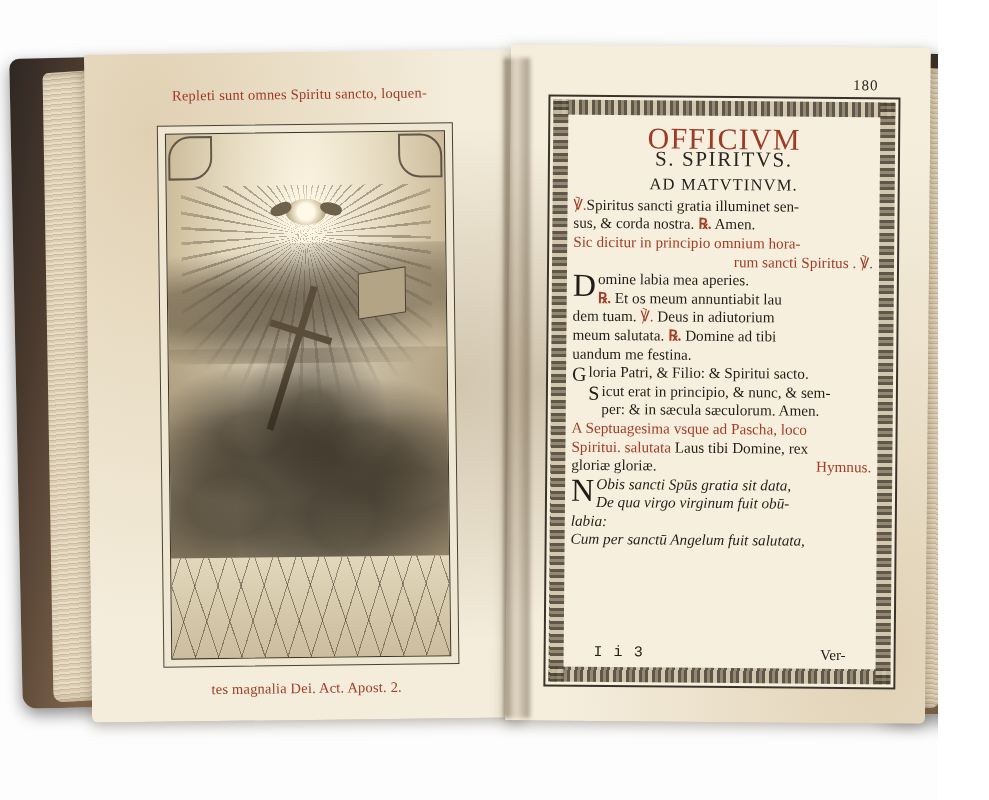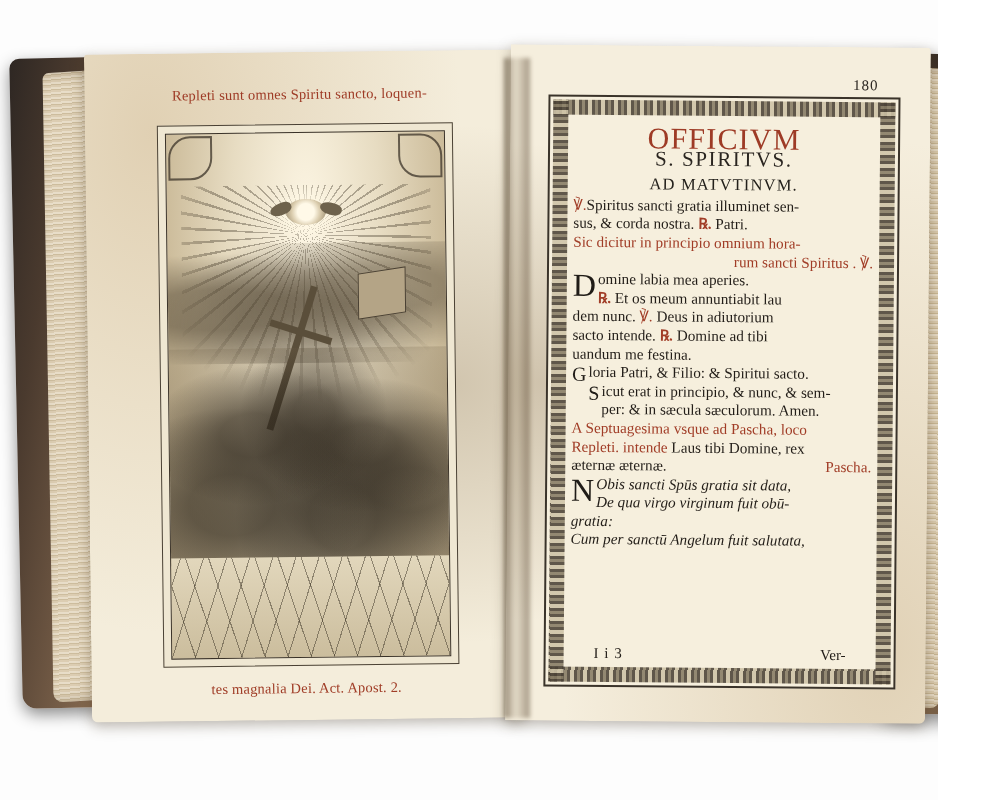--- a/index.html
+++ b/index.html
@@ -345,21 +345,21 @@
     color: #201c17;
   }
   .italic { font-style: italic; }
   .footline {
     position: absolute;
     left: 24px; right: 24px; bottom: -2px;
     display: flex;
     justify-content: space-between;
     font-size: 15px;
   }
-  .sig { letter-spacing: 1px; }
+  .sig { letter-spacing: 1px; font-family: Liberation Mono, monospace; }
 </style>
 </head>
 <body>
 
 <div id="page">
 
   <div class="book-outer">
 
     <div class="board-left"></div>
     <div class="board-right"></div>
@@ -407,78 +407,78 @@
           <div class="title-sub">S. SPIRITVS.</div>
 
           <div class="hour-head">AD MATVTINVM.</div>
 
           <p class="ln">
             <span class="vers">℣.</span><span>Spiritus sancti gratia illuminet sen-</span>
           </p>
           <p class="ln">
             <span>sus, &amp; corda nostra.</span>
             <span class="resp">℞.</span>
-            <span>Patri.</span>
+            <span>Amen.</span>
           </p>
           <p class="ln rubric">
             <span>Sic dicitur in principio omnium hora-</span>
           </p>
           <p class="ln rubric" style="text-align:right">
             <span>rum sancti Spiritus .</span>
             <span class="vers">℣.</span>
           </p>
           <p class="ln">
             <span class="drop">D</span><span>omine labia mea aperies.</span>
           </p>
           <p class="ln">
             <span class="resp">℞.</span>
             <span>Et os meum annuntiabit lau</span>
           </p>
           <p class="ln">
-            <span>dem nunc.</span>
+            <span>dem tuam.</span>
             <span class="vers">℣.</span>
             <span>Deus in adiutorium</span>
           </p>
           <p class="ln">
-            <span>sacto intende.</span>
+            <span>meum salutata.</span>
             <span class="resp">℞.</span>
             <span>Domine ad tibi</span>
           </p>
           <p class="ln">
             <span>uandum me festina.</span>
           </p>
           <p class="ln">
             <span class="drop" style="font-size:20px;line-height:18px">G</span><span>loria Patri, &amp; Filio: &amp; Spiritui sacto.</span>
           </p>
           <p class="ln">
             <span class="drop" style="font-size:20px;line-height:18px">S</span><span>icut erat in principio, &amp; nunc, &amp; sem-</span>
           </p>
           <p class="ln">
             <span>per: &amp; in sæcula sæculorum.   Amen.</span>
           </p>
           <p class="ln rubric">
             <span>A Septuagesima vsque ad Pascha, loco</span>
           </p>
           <p class="ln">
-            <span class="rubric">Repleti.</span>
-            <span class="rubric">intende</span>
+            <span class="rubric">Spiritui.</span>
+            <span class="rubric">salutata</span>
             <span>Laus tibi Domine, rex</span>
           </p>
           <p class="ln">
-            <span>æternæ æternæ.</span>
-            <span style="float:right" class="rubric">Pascha.</span>
+            <span>gloriæ gloriæ.</span>
+            <span style="float:right" class="rubric">Hymnus.</span>
           </p>
           <p class="ln italic">
             <span class="drop" style="font-style:normal">N</span><span>Obis sancti Spūs gratia sit data,</span>
           </p>
           <p class="ln italic" style="padding-left:14px">
             <span>De qua virgo virginum fuit obū-</span>
           </p>
           <p class="ln italic">
-            <span>gratia:</span>
+            <span>labia:</span>
           </p>
           <p class="ln italic">
             <span>Cum per sanctū Angelum fuit salutata,</span>
           </p>
 
           <div class="footline">
             <span class="sig">I i 3</span>
             <span>Ver-</span>
           </div>
 

